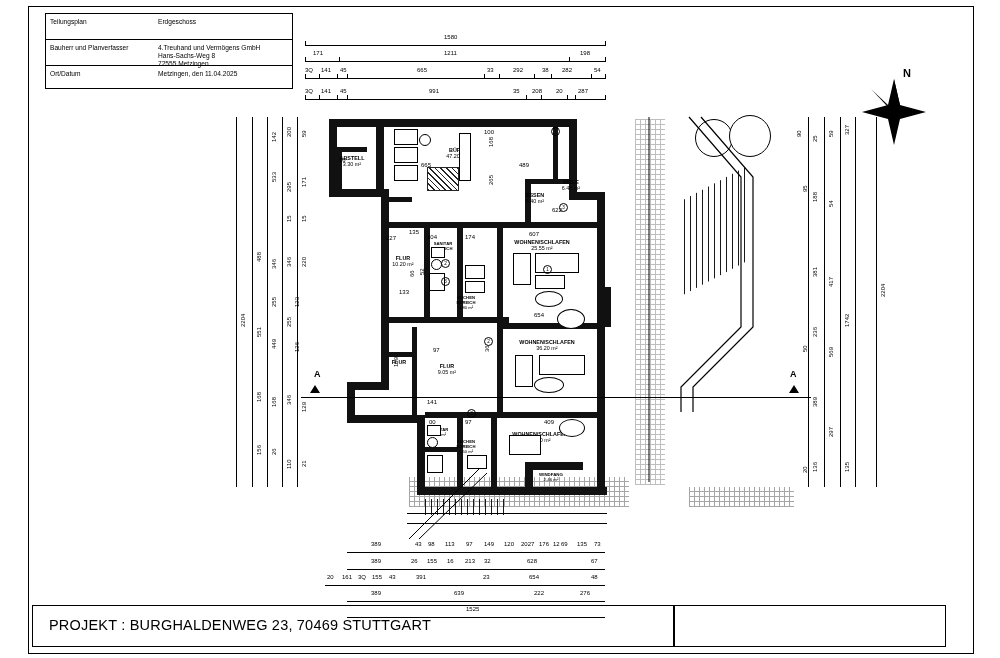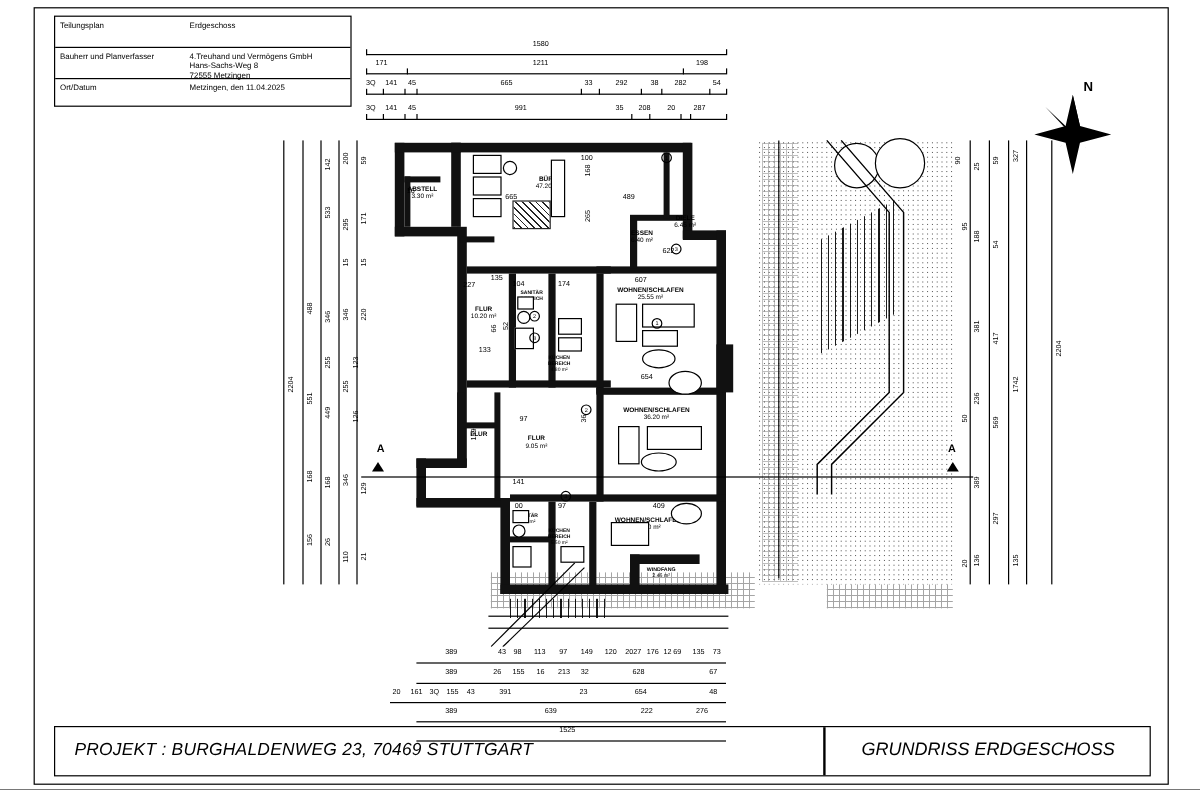--- a/index.html
+++ b/index.html
@@ -5,21 +5,21 @@
   html,body{margin:0;padding:0;background:#1c1c1c;}
   body{font-family:"Liberation Sans", sans-serif;}
   #page{position:relative;width:1000px;height:658px;background:#ffffff;overflow:hidden;}
   #sheet{position:absolute;left:28px;top:6px;width:944px;height:646px;background:#ffffff;border:1.5px solid #000;}
   .ttl-box{position:absolute;left:16px;top:6px;width:246px;height:74px;border:1px solid #000;}
   .ttl-row{position:relative;height:24.6px;border-bottom:1px solid #000;}
   .ttl-row:last-child{border-bottom:none;}
   .ttl-k{position:absolute;left:4px;top:4px;font-size:6.6px;color:#000;}
   .ttl-v{position:absolute;left:112px;top:4px;font-size:6.6px;color:#000;line-height:8.2px;}
   .ttl-row.tall{height:25px;}
-  .bottom-bar{position:absolute;left:16px;bottom:6px;width:912px;height:40px;border:1.5px solid #000;font-style:italic;}
+  .bottom-bar{position:absolute;left:3px;bottom:6px;width:912px;height:40px;border:1.5px solid #000;}
   .bb-div{position:absolute;left:640px;top:0;width:1.5px;height:100%;background:#000;}
   .bb-left{position:absolute;left:16px;top:11px;font-size:14.5px;letter-spacing:.2px;color:#000;}
   .bb-right{position:absolute;left:672px;top:10px;font-size:15px;color:#000;}
 
   
   .dimline{position:absolute;height:1px;background:#000;}
   .dimv{position:absolute;width:1px;background:#000;}
   .dimtxt{position:absolute;font-size:6px;color:#000;white-space:nowrap;}
   .dimtxt.rot{transform:rotate(-90deg);transform-origin:left top;}
   .tick{position:absolute;width:1px;height:5px;background:#000;}
@@ -434,17 +434,16 @@
     <svg style="position:absolute;left:380px;top:462px;width:80px;height:70px;">
       <line x1="0" y1="70" x2="70" y2="0" stroke="#000" stroke-width="1"></line>
       <line x1="10" y1="70" x2="78" y2="4" stroke="#000" stroke-width="1"></line>
     </svg>
     <div class="thin" style="left:378px;top:506px;width:200px;height:1px;"></div>
     <div class="thin" style="left:378px;top:516px;width:200px;height:1px;"></div>
 
     <div class="bottom-bar">
       <div class="bb-div"></div>
       <span class="bb-left">PROJEKT : BURGHALDENWEG 23, 70469 STUTTGART</span>
-      <span class="bb-right">GRUNDRISS ERDGESCHOSS</span>
     </div>
 
   </div>
 </div>
 
 </body></html>

